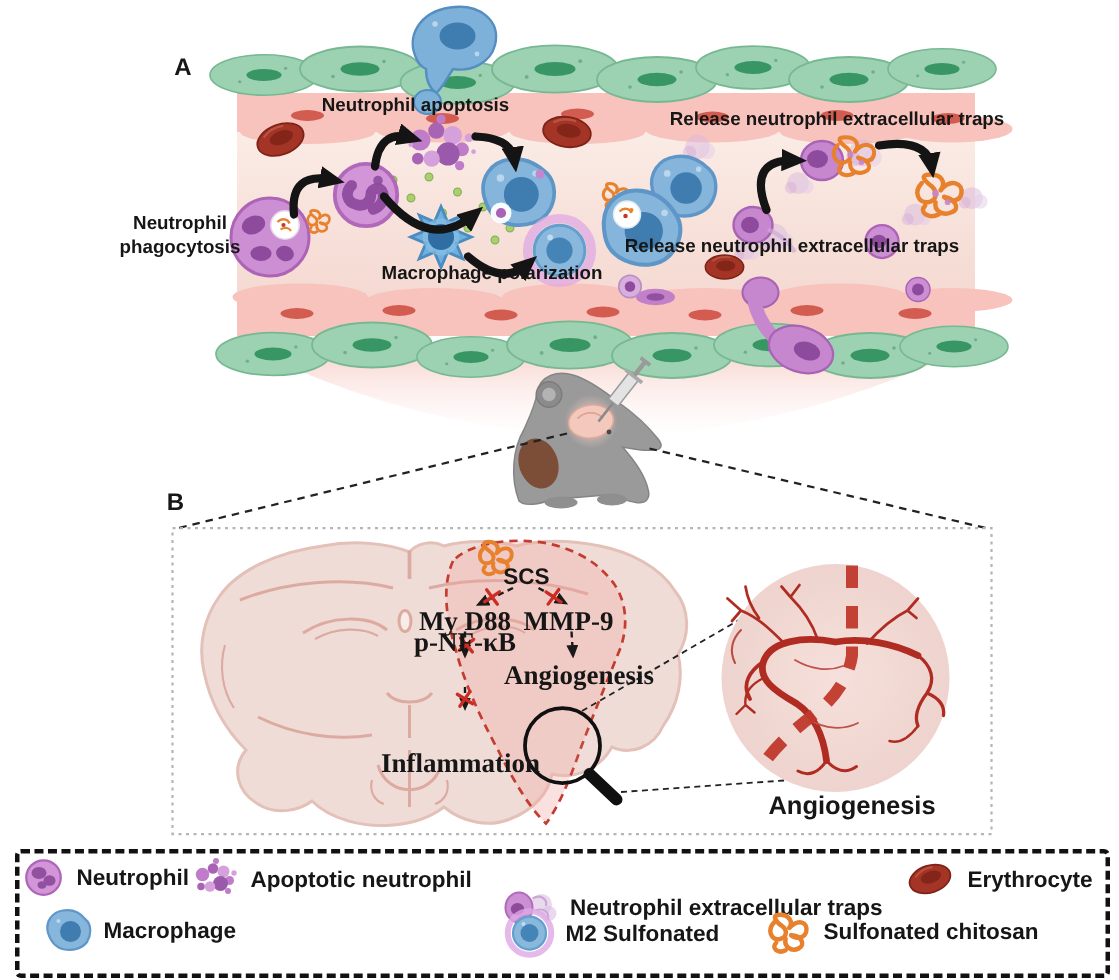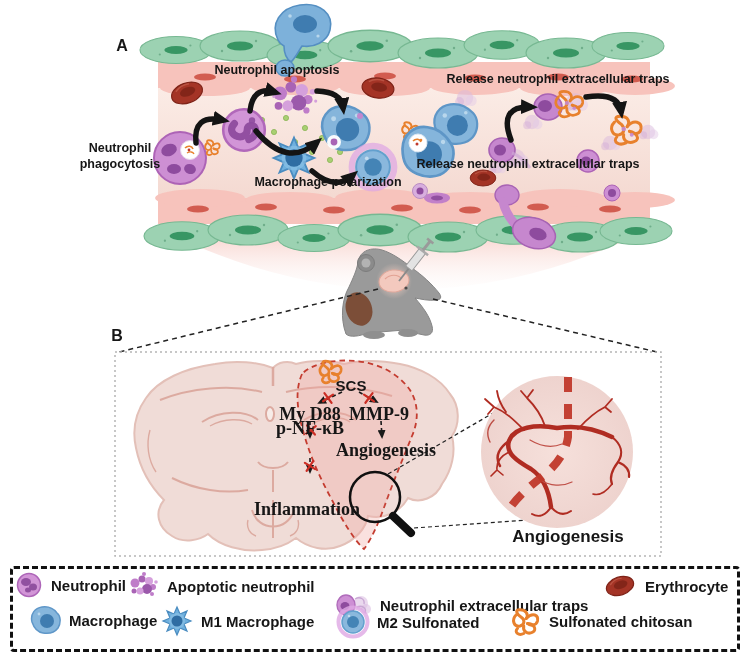--- a/index.html
+++ b/index.html
@@ -468,28 +468,20 @@
 
 <div class="legend-item" style="left:30px;top:604px;">
   <svg width="32" height="32" viewBox="-16 -16 32 32">
     <path d="M-14,2 C-16,-6 -11,-12 -4,-13 C3,-14 8,-11 11,-7 C15,-4 15,3 12,8 C9,12 3,14 -3,13 C-9,12 -12,8 -14,2 Z" fill="#86b6dc" stroke="#5f97c8" stroke-width="1.5"></path>
     <circle cx="1" cy="1" r="7" fill="#3f7cb0"></circle>
     <circle cx="-7" cy="-6" r="1.4" fill="#b9d7ec"></circle>
   </svg>
   <span class="txt">Macrophage</span>
 </div>
 
-<div class="legend-item" style="left:160px;top:604px;">
-  <svg width="34" height="34" viewBox="-17 -17 34 34">
-    <path d="M14,0 L7,3 L10,10 L3,7 L0,14 L-3,7 L-10,10 L-7,3 L-14,0 L-7,-3 L-10,-10 L-3,-7 L0,-14 L3,-7 L10,-10 L7,-3 Z" fill="#6fb0de" stroke="#4a8cc0" stroke-width="1.2"></path>
-    <circle r="8" fill="#8ec3e6" opacity="0.6"></circle>
-    <circle r="5.5" fill="#2f6da3"></circle>
-  </svg>
-  <span class="txt">M1 Macrophage</span>
-</div>
 
 <div class="legend-item" style="left:336px;top:605px;">
   <svg width="34" height="34" viewBox="-17 -17 34 34">
     <circle r="14.5" fill="none" stroke="#dfa8e3" stroke-width="4" opacity="0.8"></circle>
     <circle r="11" fill="#8ab8dd" stroke="#63a0ce" stroke-width="1.5"></circle>
     <circle r="6" fill="#4484b6"></circle>
     <circle cx="-4" cy="-6" r="1.3" fill="#c2dcef"></circle>
   </svg>
   <span class="txt">M2 Sulfonated</span>
 </div>

